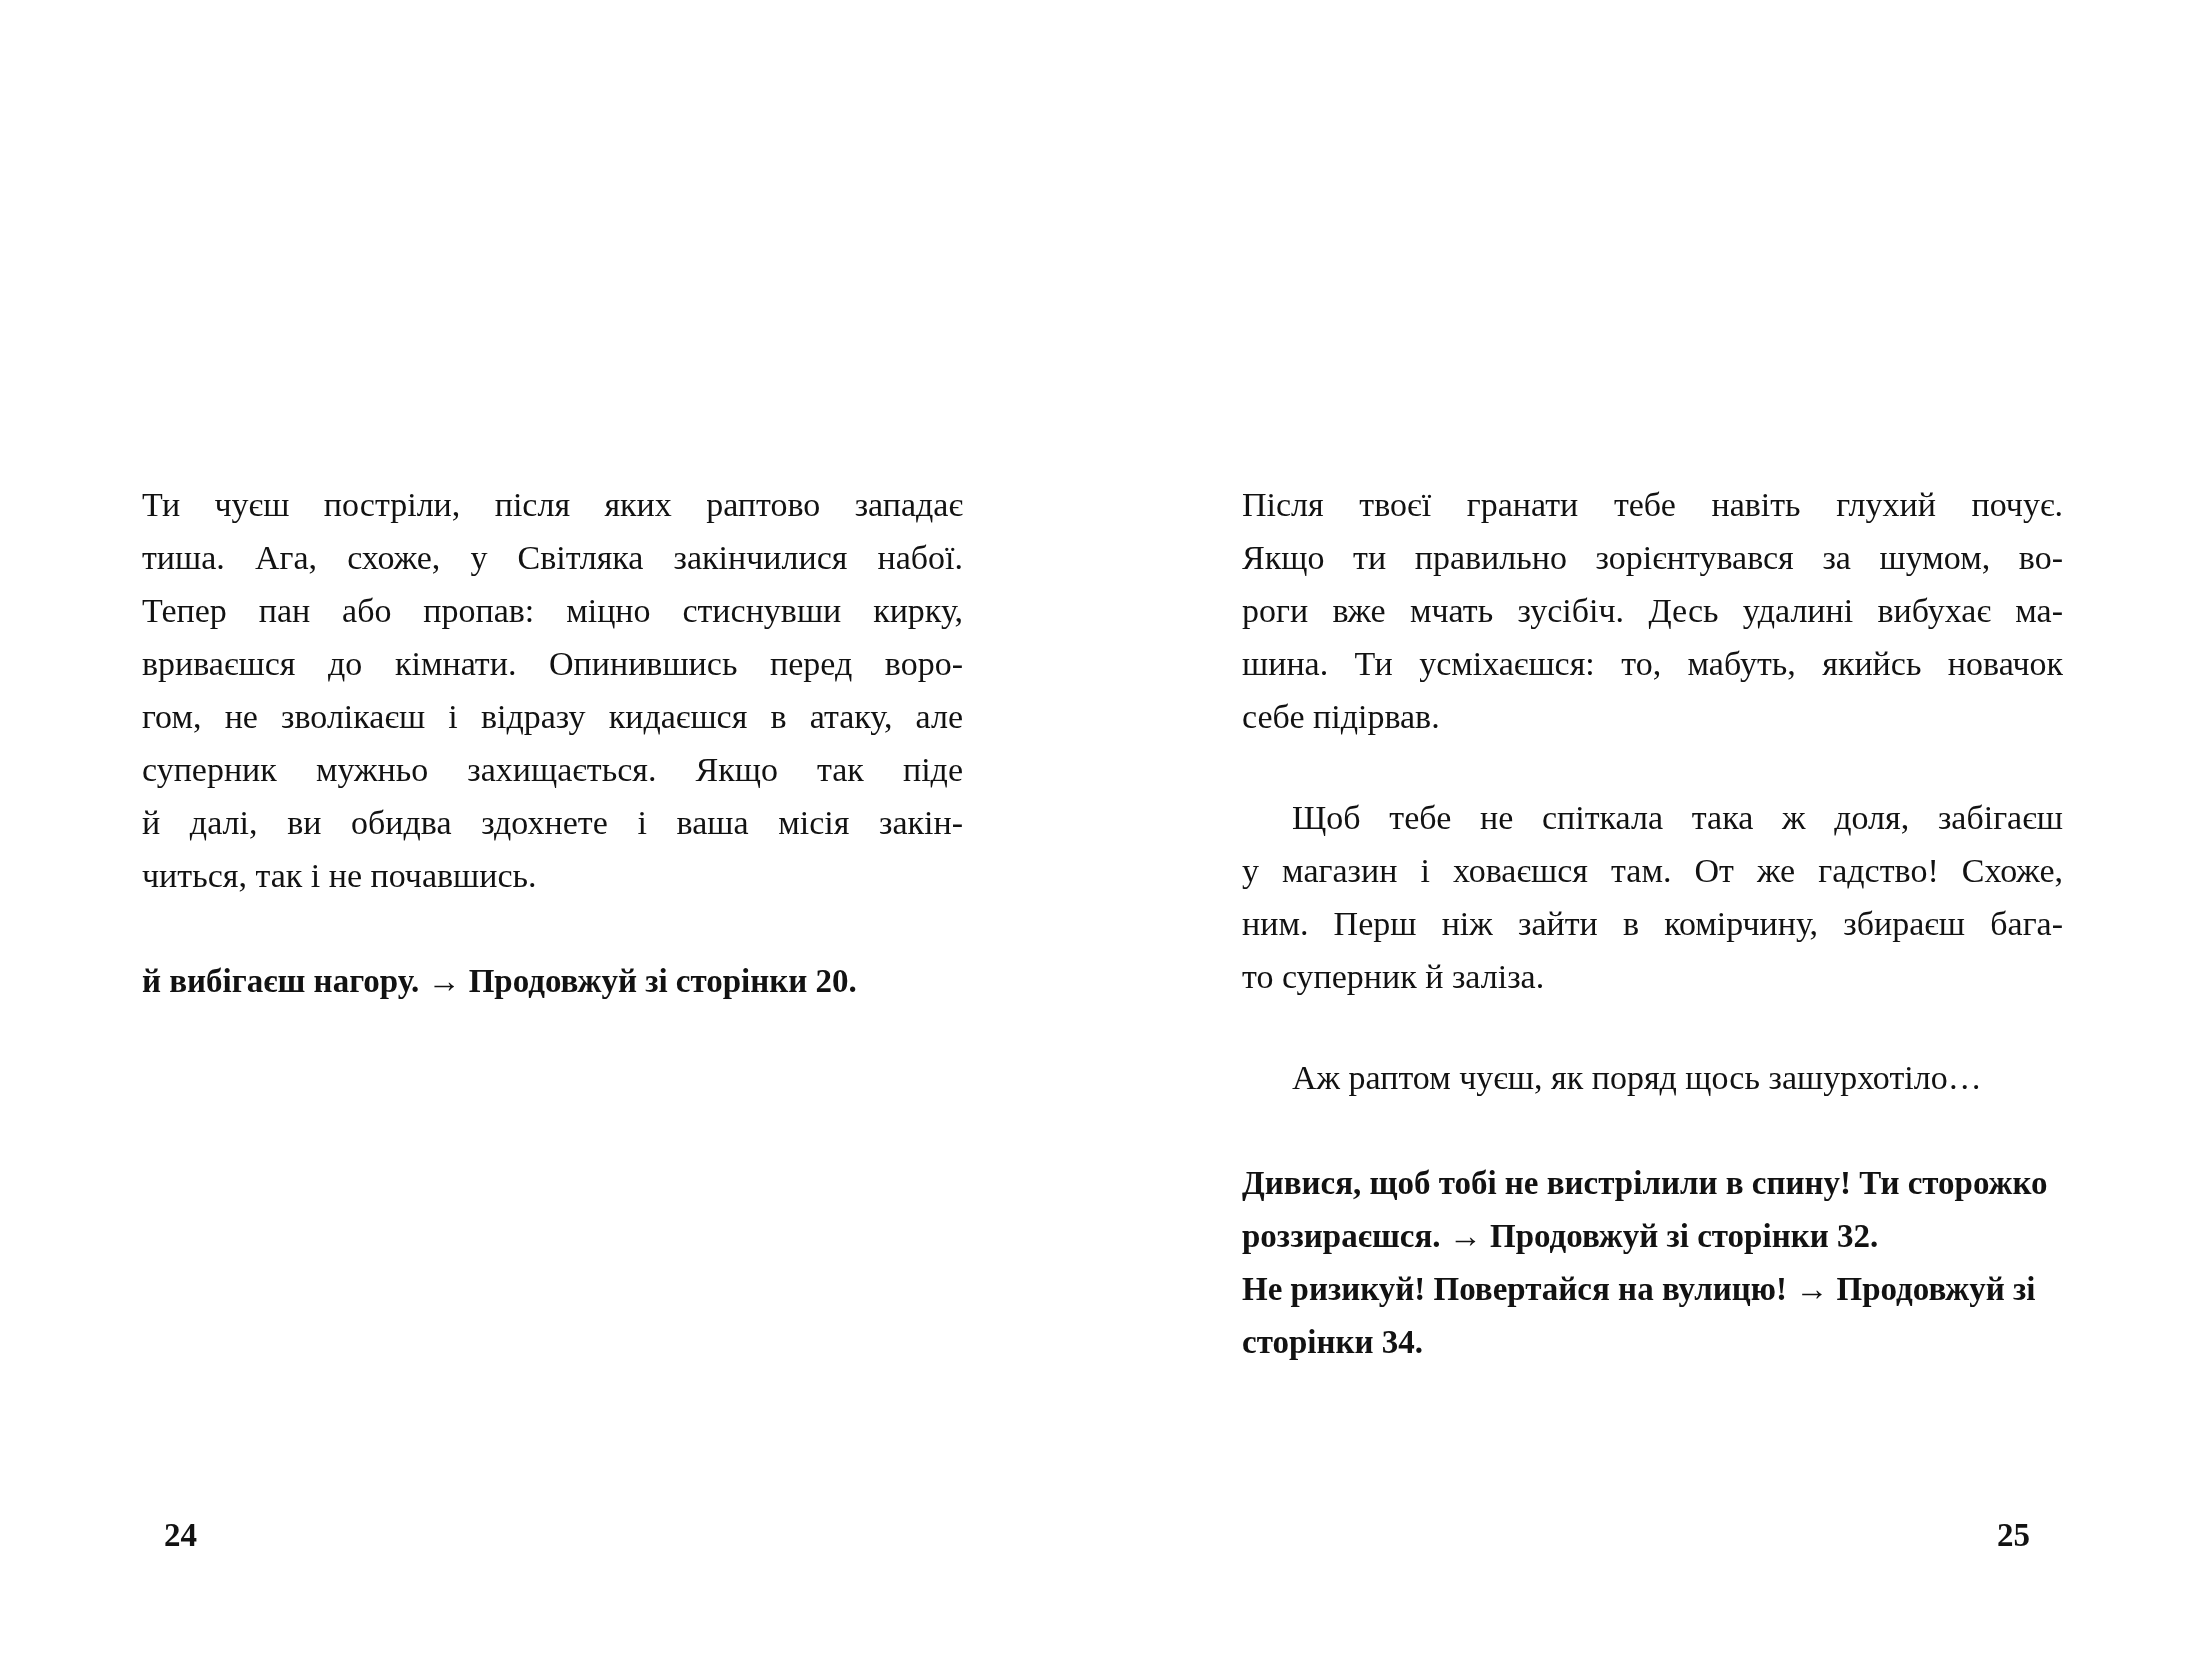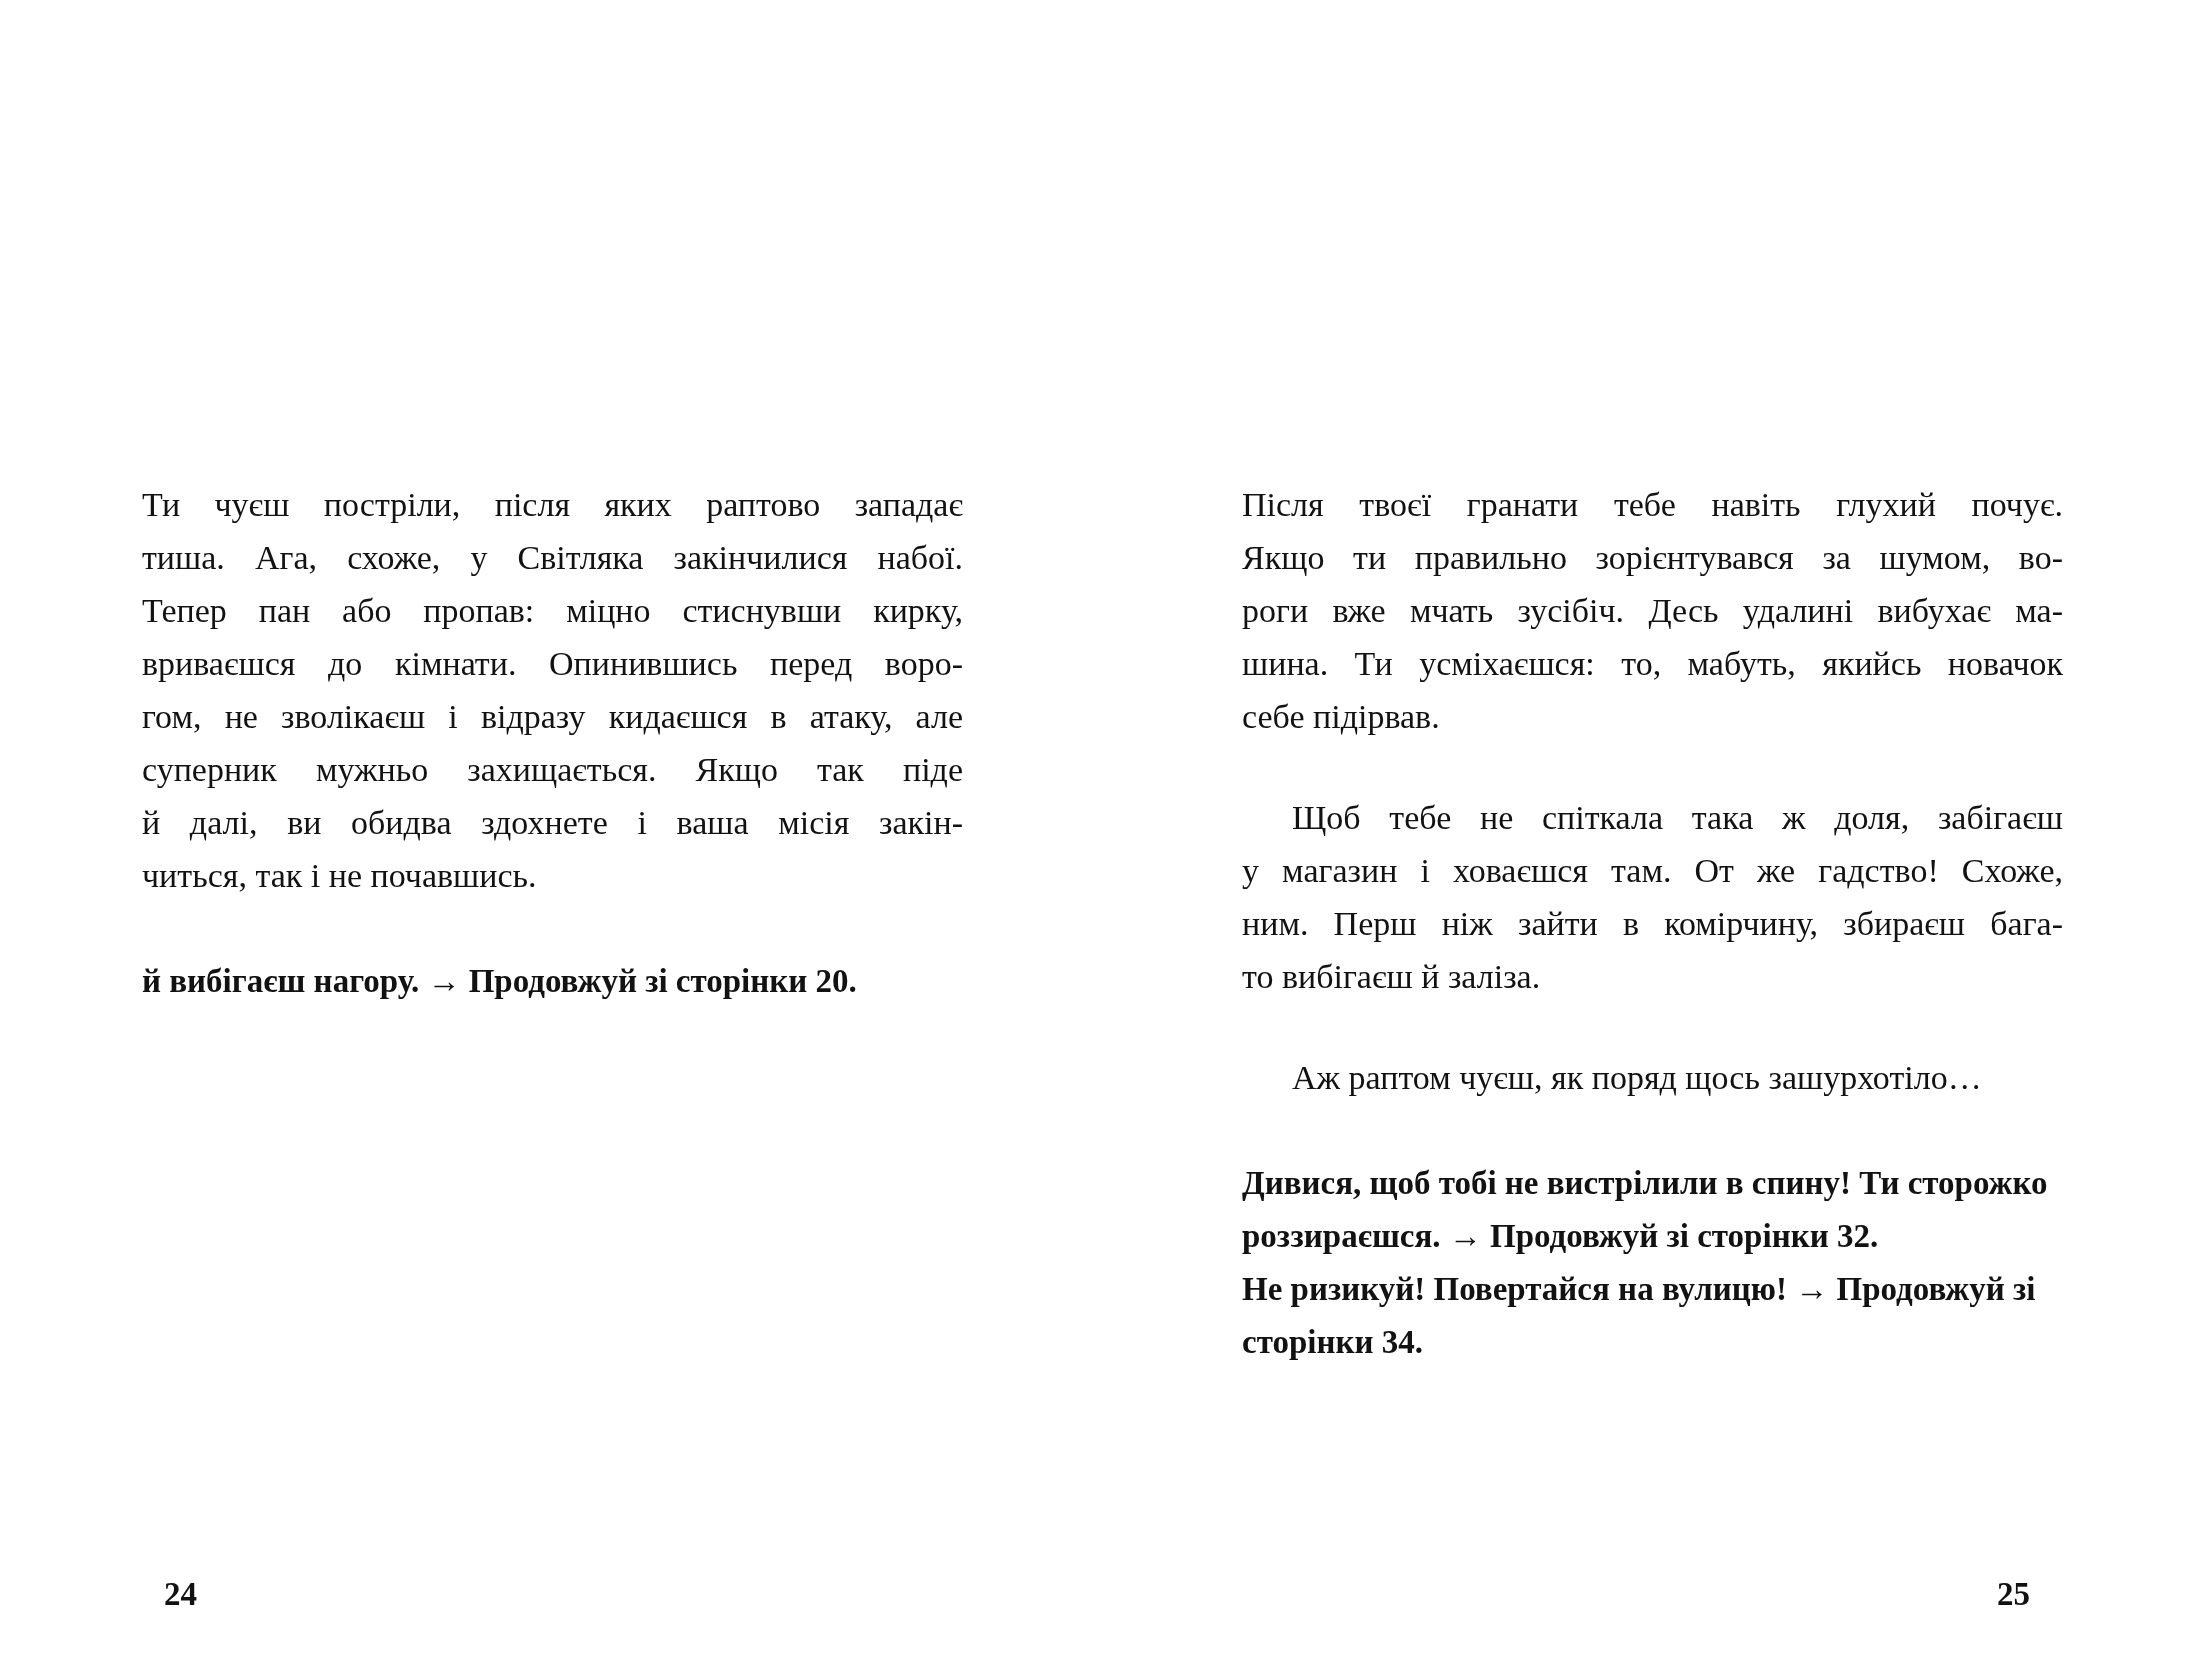--- a/index.html
+++ b/index.html
@@ -25,21 +25,21 @@
   }
   .j { text-align: justify; text-align-last: justify; }
   .ind { text-indent: 50px; margin-top: 48px; }
   .blank { height: 53px; }
   .choice { font-weight: bold; font-size: 33px; }
   .pagenum {
     position: absolute;
     font-weight: bold;
     font-size: 33px;
     line-height: 33px;
-    top: 1578px;
+    top: 1519px;
   }
   #pn-left  { left: 164px; }
   #pn-right { right: 175px; text-align: right; }
 </style>
 </head>
 <body>
 
 <div class="spread">
 
   <div id="col-left" class="column">
@@ -57,21 +57,21 @@
 
   <div id="col-right" class="column">
     <div class="line j">Після твоєї гранати тебе навіть глухий почує.</div>
     <div class="line j">Якщо ти правильно зорієнтувався за шумом, во-</div>
     <div class="line j">роги вже мчать зусібіч. Десь удалині вибухає ма-</div>
     <div class="line j">шина. Ти усміхаєшся: то, мабуть, якийсь новачок</div>
     <div class="line">себе підірвав.</div>
     <div class="line j ind">Щоб тебе не спіткала така ж доля, забігаєш</div>
     <div class="line j">у магазин і ховаєшся там. От же гадство! Схоже,</div>
     <div class="line j">ним. Перш ніж зайти в комірчину, збираєш бага-</div>
-    <div class="line">то вибігаєш й заліза.</div>
+    <div class="line">то суперник й заліза.</div>
     <div class="line ind">Аж раптом чуєш, як поряд щось зашурхотіло…</div>
     <div class="line blank"></div>
     <div class="line choice">Дивися, щоб тобі не вистрілили в спину! Ти сторожко</div>
     <div class="line choice">роззираєшся. → Продовжуй зі сторінки 32.</div>
     <div class="line choice">Не ризикуй! Повертайся на вулицю! → Продовжуй зі</div>
     <div class="line choice">сторінки 34.</div>
   </div>
 
   <div id="pn-left" class="pagenum">24</div>
   <div id="pn-right" class="pagenum">25</div>

